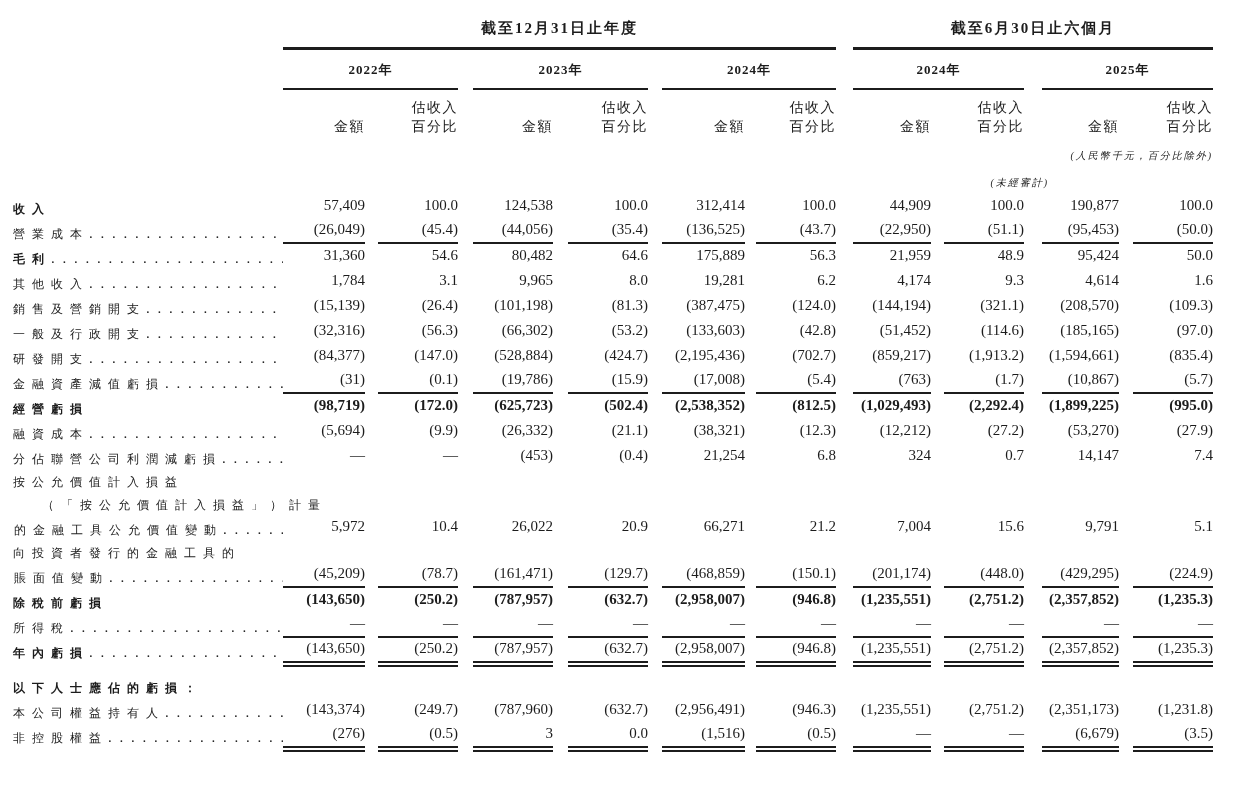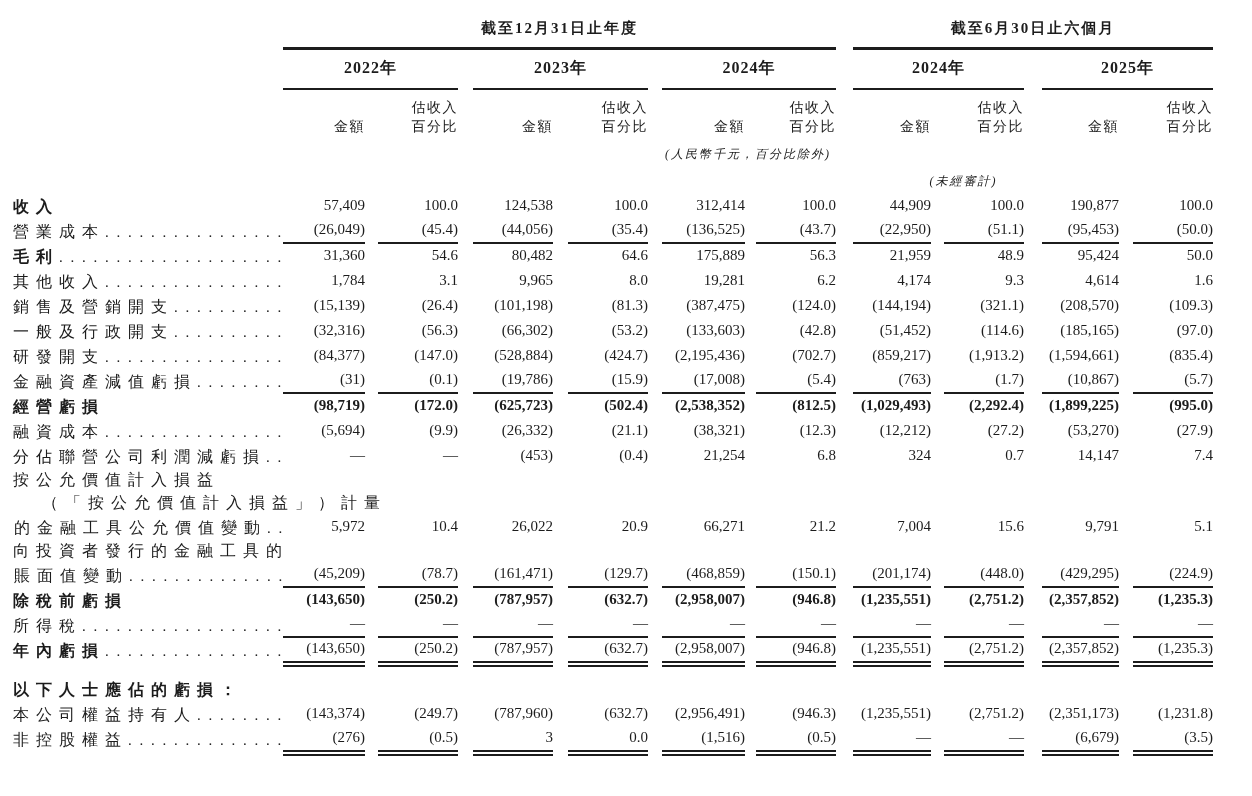--- a/index.html
+++ b/index.html
@@ -16,34 +16,34 @@
   td { padding:0; vertical-align:bottom; }
 
   
   thead tr.r-groups { height:48px; }
   td.gt {
     text-align:center; font-weight:bold; font-size:15px; letter-spacing:2px;
     border-bottom:3px solid #1c1c1c; padding-bottom:9px;
   }
   thead tr.r-years { height:41px; }
   td.yr {
-    text-align:center; font-weight:bold; font-size:16px; letter-spacing:1px;
+    text-align:center; font-weight:bold; font-size:13px; letter-spacing:1px;
     border-bottom:2.5px solid #1c1c1c; padding-bottom:9px;
   }
   thead tr.r-colhead { height:50px; }
   td.ch { text-align:right; font-size:14px; letter-spacing:1.5px; padding-bottom:3px; }
   td.ch span { display:block; line-height:19px; }
   thead tr.r-note1 { height:27px; }
   thead tr.r-note2 { height:27px;padding-left:30px; }
-  td.note { font-style:italic; font-size:12px; text-align:center; letter-spacing:2px; padding-bottom:3px; }
+  td.note { font-style:italic; font-size:10px; text-align:right; letter-spacing:2px; padding-bottom:3px; }
   td.note.un { transform:translateX(25px); }
 
   
   tbody tr { height:25px; }
-  td.lbl { font-size:16px; padding-left:13px; overflow:visible; white-space:nowrap; }
+  td.lbl { font-size:12px; padding-left:13px; overflow:visible; white-space:nowrap; }
   td.lbl .lwrap { display:flex; align-items:baseline; }
   td.lbl .t { white-space:nowrap; letter-spacing:7px; }
   td.lbl.b .t { font-weight:bold; }
   td.lbl.ind1 { padding-left:42px; }
   td.lbl.ind2 { padding-left:14px; }
   .leader { flex:1 1 auto; overflow:hidden; white-space:nowrap; min-width:0; }
   .leader::after {
     content:". . . . . . . . . . . . . . . . . . . . . . . . . . . . . . . . . . . . . . . .";
     font-size:15px; letter-spacing:2px;
   }

